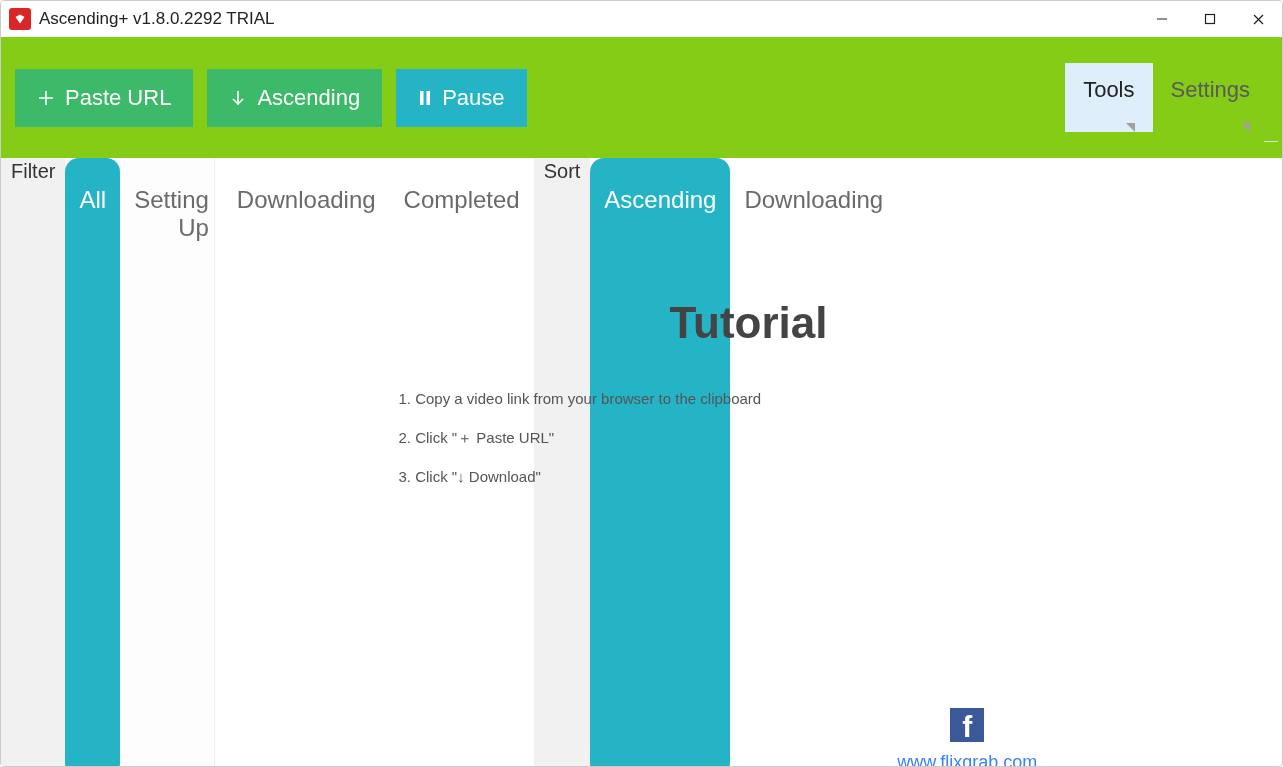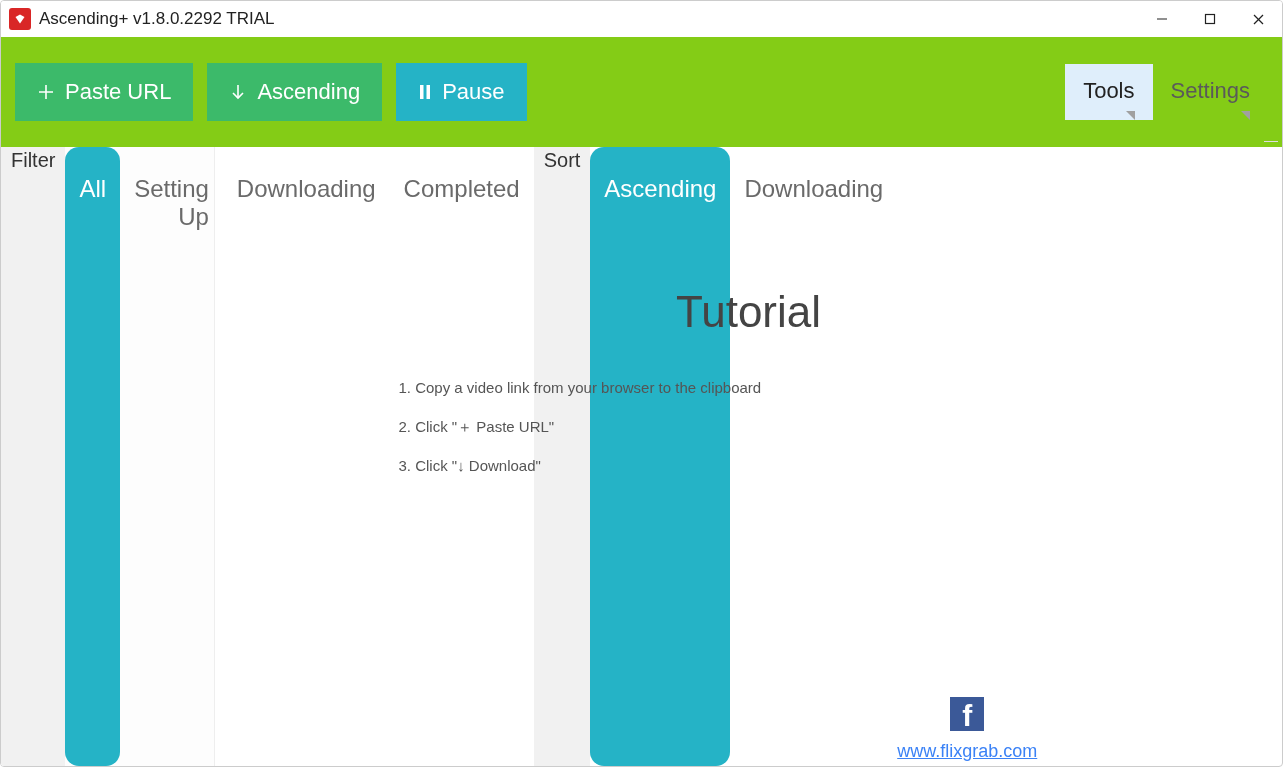--- a/index.html
+++ b/index.html
@@ -74,21 +74,21 @@
   .menu-item {
     display: flex;
     align-items: center;
     font-size: 22px;
     color: #5a5a5a;
     padding: 14px 18px 0 18px;
     cursor: pointer;
     position: relative;
     flex-direction: column;
     justify-content: space-between;
-    height: 56px;
+    height: 69px;
   }
   .menu-item.active {
     background: #dfeefb;
     color: #222;
   }
   .menu-caret {
     align-self: flex-end;
     width: 0; height: 0;
     border-left: 9px solid transparent;
     border-top: 9px solid #a0a0a0;
@@ -154,21 +154,21 @@
     position: relative;
     padding: 20px 30px;
   }
   .tutorial {
     max-width: 700px;
     margin: 120px auto 0 auto;
     color: #555;
   }
   .tutorial h1 {
     font-size: 44px;
-    font-weight: 400;
+    font-weight: 700;
     color: #444;
     text-align: center;
     margin-bottom: 40px;
   }
   .tutorial p, .tutorial li {
     font-size: 15px;
     line-height: 1.4;
     margin-bottom: 18px;
     color: #555;
   }

